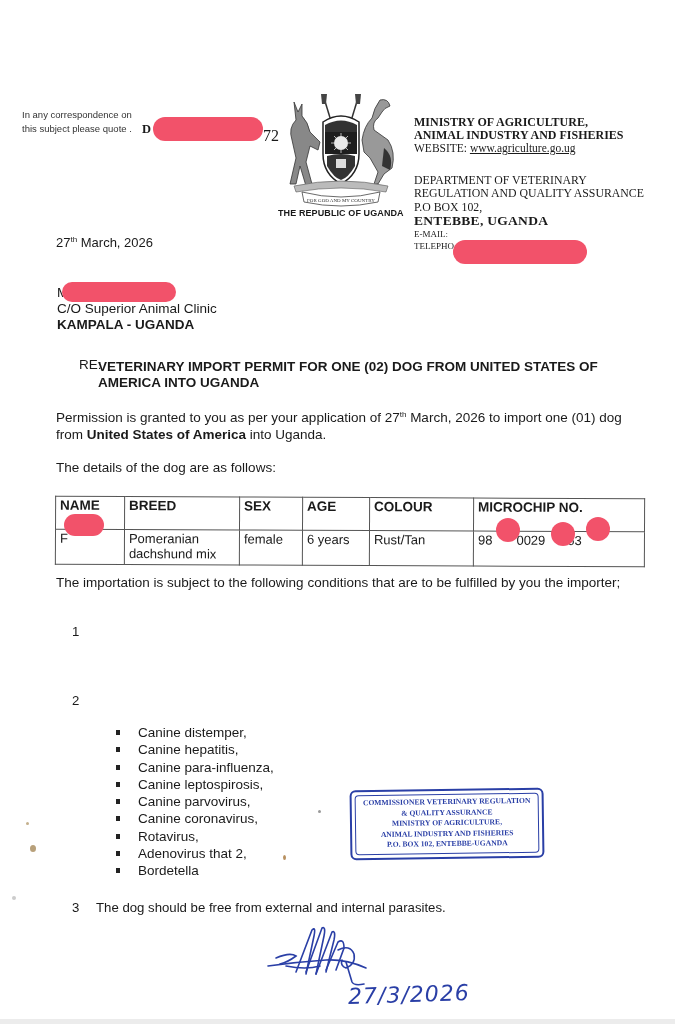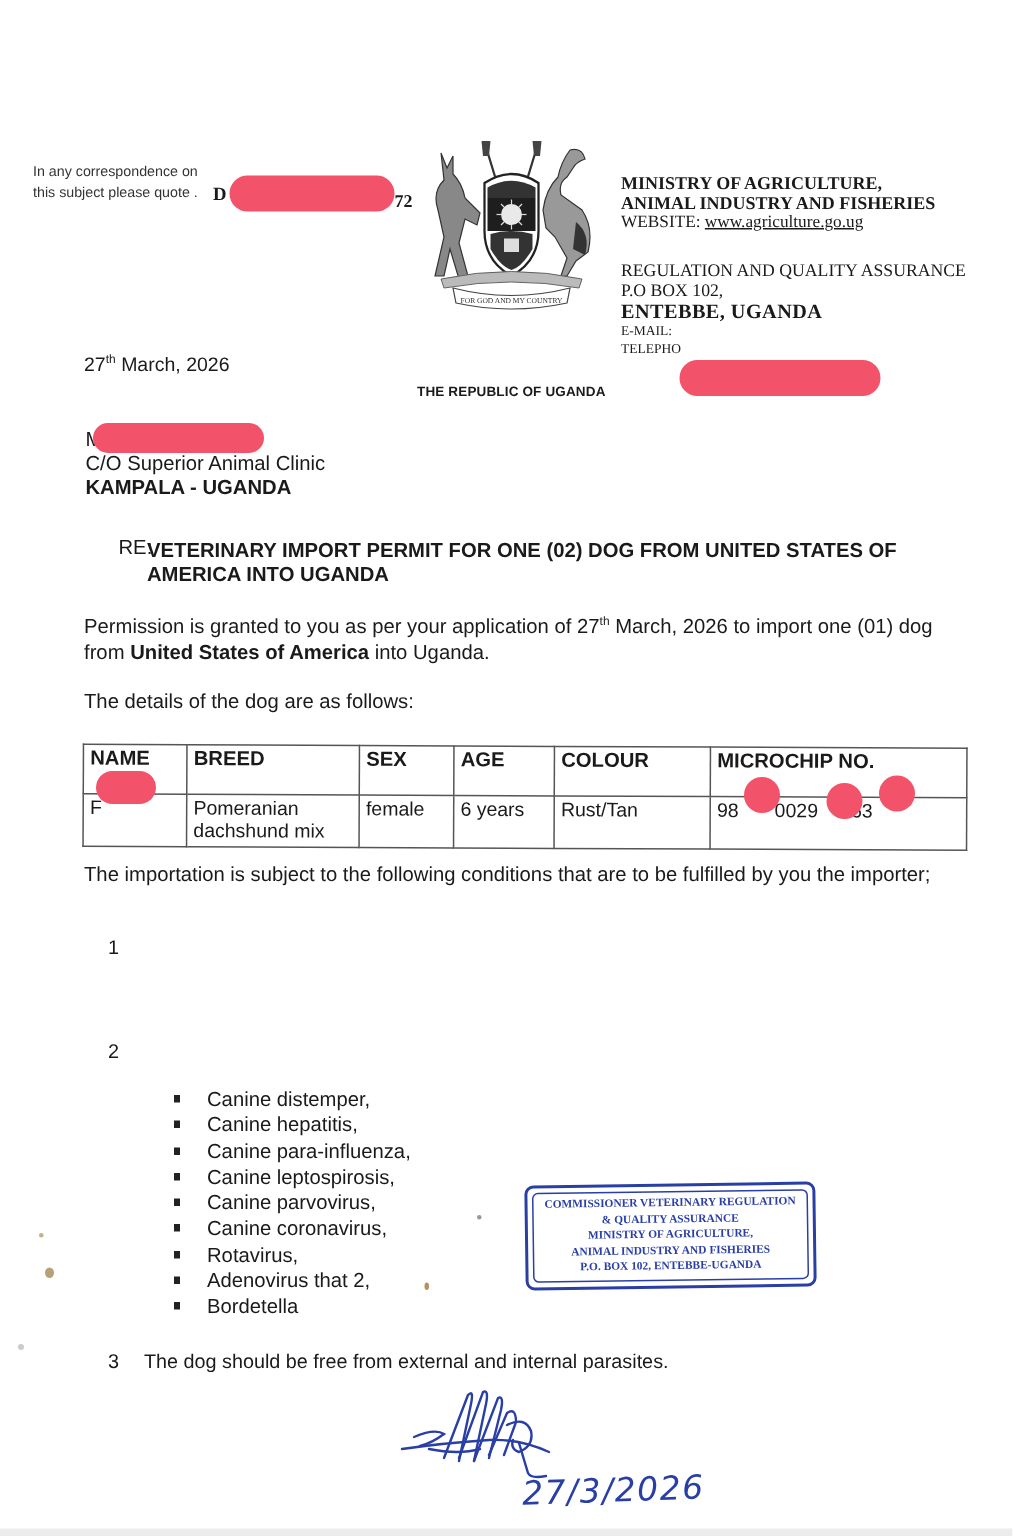--- a/index.html
+++ b/index.html
@@ -3,23 +3,23 @@
   <meta charset="utf-8">
   <style>
     html, body { margin:0; padding:0; }
     body { width:675px; height:1024px; background:#ffffff; position:relative; overflow:hidden; color:#1a1a1a; }
     .sans { font-family: "Liberation Sans", "DejaVu Sans", sans-serif; }
     .serif { font-family: "Liberation Serif", "DejaVu Serif", serif; }
     .abs { position:absolute; }
     .redact { position:absolute; background:#f2526a; border-radius:12px; }
     .ref-note { left:22px; top:108px; font-size:9.5px; line-height:14px; color:#333; }
     .ref-num { left:142px; top:122px; font-size:12.5px; font-weight:bold; }
-    .ref-tail { left:263px; top:127px; font-size:12px; font-weight:bold; }
+    .ref-tail { left:263px; top:127px; font-size:16px; font-weight:normal; }
     .coat { left:280px; top:92px; width:122px; height:118px; }
-    .coat-caption { left:278px; top:208px; font-size:9px; font-weight:bold; letter-spacing:0.1px;margin-top:48px; }
+    .coat-caption { left:278px; top:208px; font-size:9px; font-weight:bold; letter-spacing:0.1px; }
     .ministry { left:414px; top:116px; font-size:11.5px; line-height:13px; }
     .ministry .bold { font-weight:bold; font-size:12px; }
     .ministry .web a { color:#1a1a1a; text-decoration:underline; }
     .dept { left:414px; top:174px; font-size:11.8px; line-height:13.4px; }
     .dept .ent { font-weight:bold; font-size:13.5px; letter-spacing:0.3px; }
     .dept .small { font-size:9px; line-height:12px; }
     .date { left:56px; top:235px; font-size:13px; }
     sup { font-size:8px; vertical-align: super; line-height:0; }
     .addr { left:57px; top:285px; font-size:13.5px; line-height:16px; }
     .addr .b { font-weight:bold; }
@@ -99,20 +99,21 @@
 </div>
 <div class="abs sans coat-caption">THE REPUBLIC OF UGANDA</div>
 
 <div class="abs serif ministry">
   <div class="bold">MINISTRY OF AGRICULTURE,</div>
   <div class="bold">ANIMAL INDUSTRY AND FISHERIES</div>
   <div class="web"><span>WEBSITE: </span><a>www.agriculture.go.ug</a></div>
 </div>
 
 <div class="abs serif dept">
+  <div>DEPARTMENT OF VETERINARY</div>
   <div>REGULATION AND QUALITY ASSURANCE</div>
   <div>P.O BOX 102,</div>
   <div class="ent">ENTEBBE, UGANDA</div>
   <div class="small">E-MAIL:</div>
   <div class="small">TELEPHO</div>
 </div>
 <div class="redact" style="left:453px;top:240px;width:134px;height:24px;"></div>
 
 <div class="abs sans date"><span>27</span><sup>th</sup><span> March, 2026</span></div>
 

